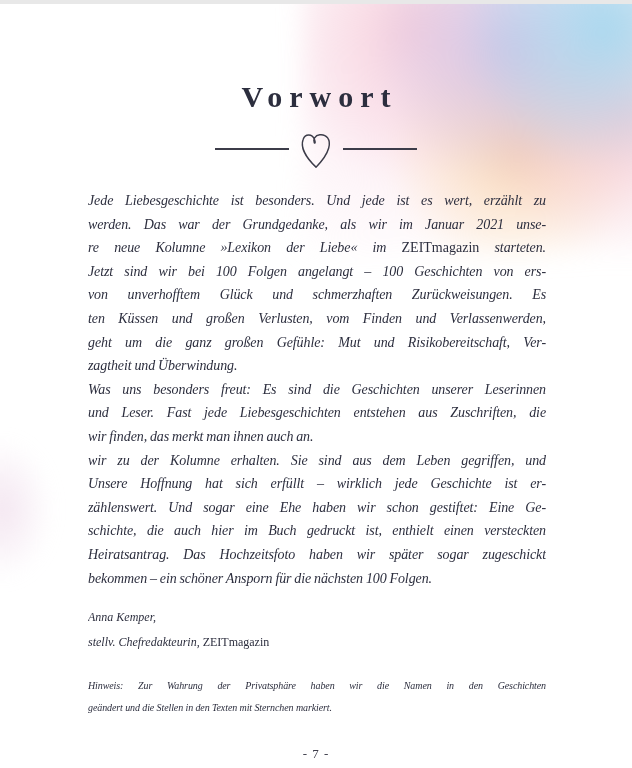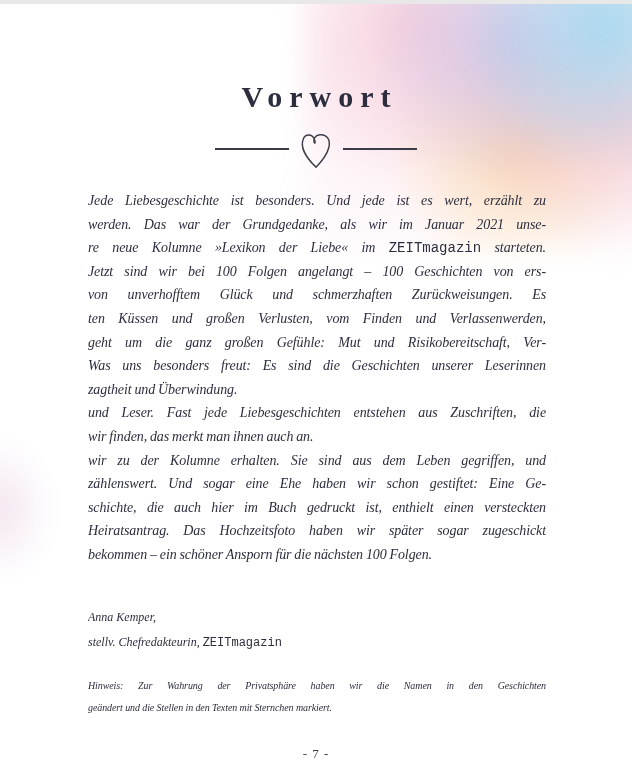--- a/index.html
+++ b/index.html
@@ -72,21 +72,21 @@
     word-spacing: -0.5px;
   }
   .line {
     height: 23.6px;
     line-height: 23.6px;
     overflow: hidden;
     text-align: justify;
     text-align-last: justify;
   }
   .para-end { text-align-last: left; }
-  .roman { font-style: normal; letter-spacing: 0; font-family: Liberation Mono, monospace; }
+  .roman { font-style: normal; letter-spacing: 0; }
   
   .signature {
     position: absolute;
     top: 601px; left: 88px;
     width: 458px;
     font-style: italic;
     font-size: 12px;
   }
   .signature .line { height: 24.5px; line-height: 24.5px; }
   
@@ -130,25 +130,26 @@
   </div>
 
   <div class="body-text">
       <div class="line"><span>Jede Liebesgeschichte ist besonders. Und jede ist es wert, erzählt zu</span></div>
       <div class="line"><span>werden. Das war der Grundgedanke, als wir im Januar 2021 unse-</span></div>
       <div class="line"><span>re neue Kolumne »Lexikon der Liebe« im </span><span class="roman">ZEITmagazin</span><span> starteten.</span></div>
       <div class="line"><span>Jetzt sind wir bei 100 Folgen angelangt – 100 Geschichten von ers-</span></div>
       <div class="line"><span>von unverhofftem Glück und schmerzhaften Zurückweisungen. Es</span></div>
       <div class="line"><span>ten Küssen und großen Verlusten, vom Finden und Verlassenwerden,</span></div>
       <div class="line"><span>geht um die ganz großen Gefühle: Mut und Risikobereitschaft, Ver-</span></div>
+      <div class="line para-end"><span>zagtheit und Überwindung.</span></div>
       <div class="line"><span>Was uns besonders freut: Es sind die Geschichten unserer Leserinnen</span></div>
-      <div class="line para-end"><span>zagtheit und Überwindung.</span></div>
       <div class="line"><span>und Leser. Fast jede Liebesgeschichten entstehen aus Zuschriften, die</span></div>
       <div class="line para-end"><span>wir finden, das merkt man ihnen auch an.</span></div>
       <div class="line"><span>wir zu der Kolumne erhalten. Sie sind aus dem Leben gegriffen, und</span></div>
+      <div class="line"><span>Unsere Hoffnung hat sich erfüllt – wirklich jede Geschichte ist er-</span></div>
       <div class="line"><span>zählenswert. Und sogar eine Ehe haben wir schon gestiftet: Eine Ge-</span></div>
       <div class="line"><span>schichte, die auch hier im Buch gedruckt ist, enthielt einen versteckten</span></div>
       <div class="line"><span>Heiratsantrag. Das Hochzeitsfoto haben wir später sogar zugeschickt</span></div>
       <div class="line para-end"><span>bekommen – ein schöner Ansporn für die nächsten 100 Folgen.</span></div>
     </div>
 
   <div class="signature">
       <div class="line para-end"><span>Anna Kemper,</span></div>
       <div class="line para-end"><span>stellv. Chefredakteurin, </span><span class="roman">ZEITmagazin</span></div>
     </div>

